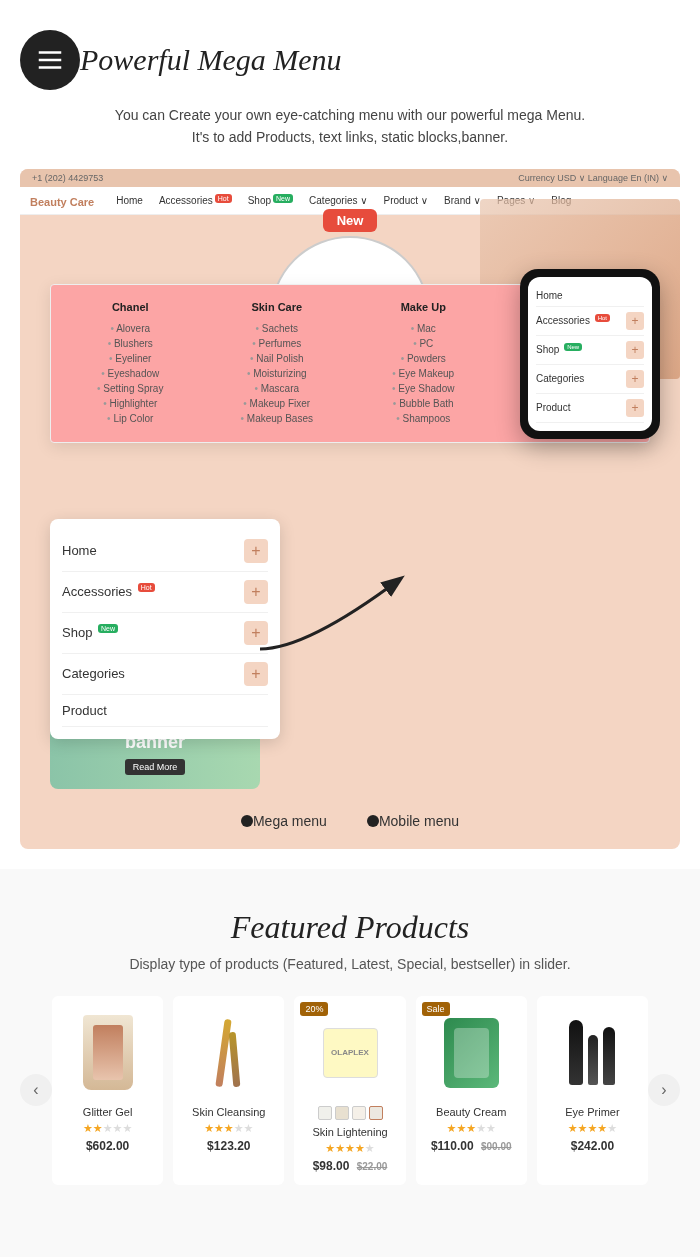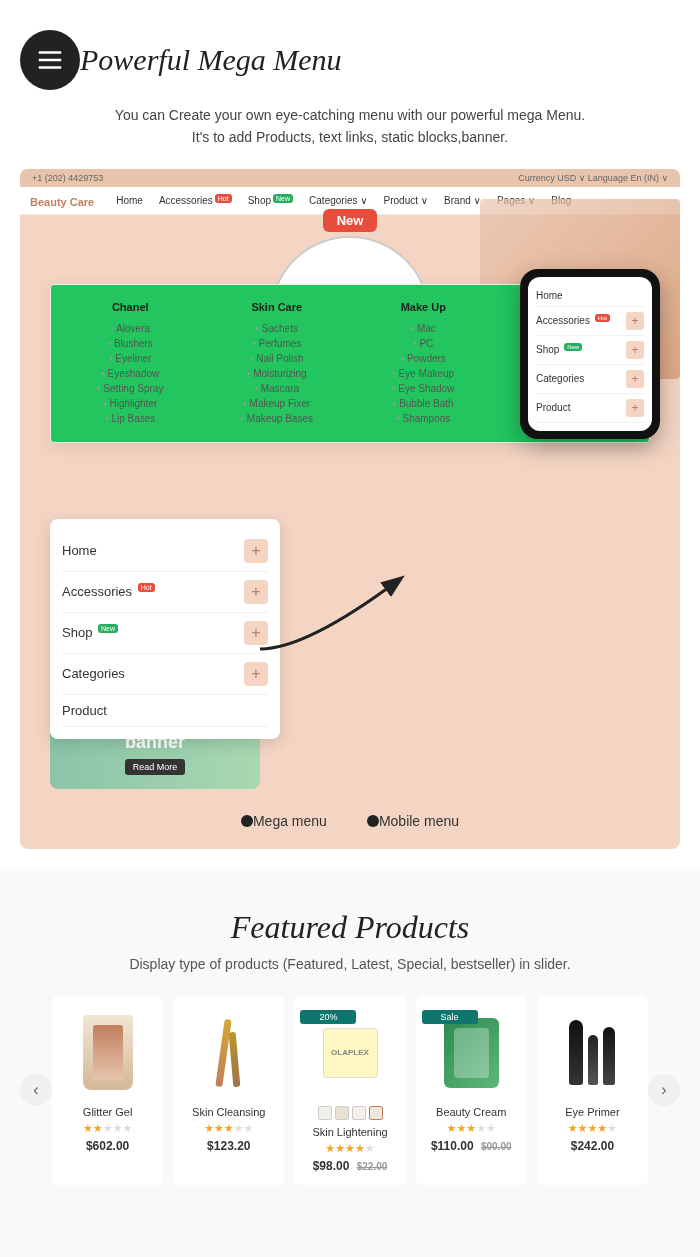--- a/index.html
+++ b/index.html
@@ -176,21 +176,21 @@
       border-radius: 4px;
       opacity: 0.7;
     }
 
     
     .mega-dropdown {
       position: absolute;
       top: 115px;
       left: 30px;
       right: 30px;
-      background: #22c55e;
+      background: #fca5a5;
       border: 1px solid #eee;
       border-radius: 4px;
       padding: 16px;
       z-index: 20;
       box-shadow: 0 4px 16px rgba(0,0,0,0.1);
     }
 
     .mega-col-group {
       display: flex;
       gap: 20px;
@@ -426,26 +426,25 @@
       padding: 12px;
       text-align: center;
       position: relative;
       min-width: 0;
     }
 
     .product-badge {
       position: absolute;
       top: 6px;
       left: 6px;
-      background: #0f766e;
+      background: #a16207;
       color: #fff;
       font-size: 9px;
-      padding: 2px 19px;
+      padding: 2px 5px;
       border-radius: 3px;
-      margin-top: 8px;
     }
 
     .product-img-area {
       height: 90px;
       display: flex;
       align-items: center;
       justify-content: center;
       margin-bottom: 8px;
     }
 
@@ -576,21 +575,21 @@
     <div class="mega-dropdown">
       <div class="mega-col-group">
         <div class="mega-col">
           <div class="mega-col-title">Chanel</div>
           <span class="mega-col-item">Alovera</span>
           <span class="mega-col-item">Blushers</span>
           <span class="mega-col-item">Eyeliner</span>
           <span class="mega-col-item">Eyeshadow</span>
           <span class="mega-col-item">Setting Spray</span>
           <span class="mega-col-item">Highlighter</span>
-          <span class="mega-col-item">Lip Bases</span>
+          <span class="mega-col-item">Lip Color</span>
         </div>
         <div class="mega-col">
           <div class="mega-col-title">Skin Care</div>
           <span class="mega-col-item">Sachets</span>
           <span class="mega-col-item">Perfumes</span>
           <span class="mega-col-item">Nail Polish</span>
           <span class="mega-col-item">Moisturizing</span>
           <span class="mega-col-item">Mascara</span>
           <span class="mega-col-item">Makeup Fixer</span>
           <span class="mega-col-item">Makeup Bases</span>

